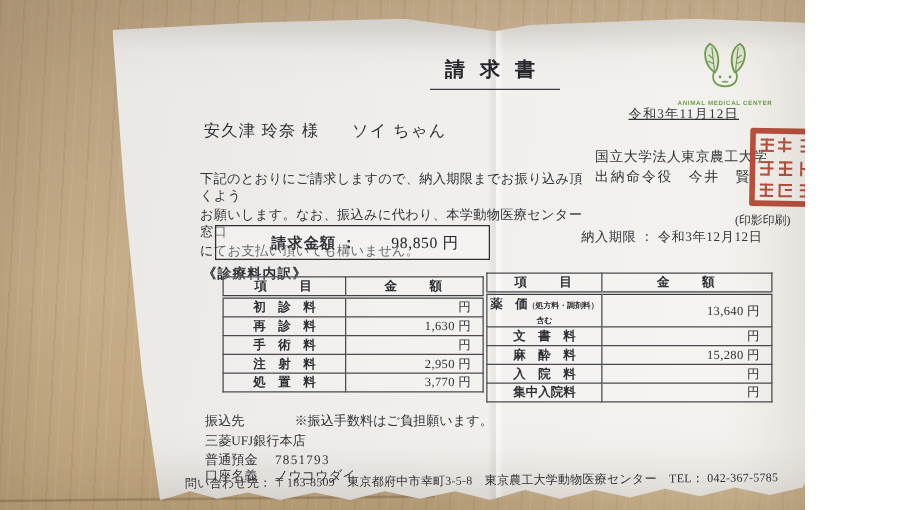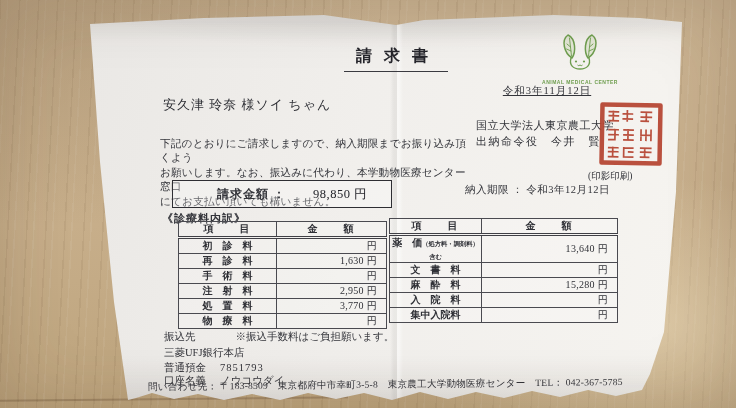--- a/index.html
+++ b/index.html
@@ -1,19 +1,19 @@
 <!DOCTYPE html>
 <html><head>
 <meta charset="utf-8">
 <style>
   * { margin:0; padding:0; box-sizing:border-box; }
   body { width:736px; height:408px; overflow:hidden; font-family:"Liberation Serif","DejaVu Serif",serif; }
 
   .scene{
-    position:relative; width:736px; height:408px; overflow:hidden;
+    position:relative; width:644px; height:408px; overflow:hidden;
     background:
       radial-gradient(ellipse 420px 240px at 88% 80%, rgba(240,224,192,0.55), rgba(240,224,192,0) 62%),
       radial-gradient(ellipse 520px 300px at 6% 8%, rgba(118,92,60,0.22), rgba(118,92,60,0) 65%),
       repeating-linear-gradient(93deg, rgba(110,84,54,0.10) 0 1.5px, rgba(0,0,0,0) 1.5px 7px, rgba(255,255,255,0.06) 7px 8.5px, rgba(0,0,0,0) 8.5px 19px),
       linear-gradient(180deg, #c9b291 0%, #c7ae8a 55%, #bda47d 100%);
   }
   .scene::after{ content:""; position:absolute; inset:0; pointer-events:none;
     box-shadow: inset 0 0 70px rgba(60,40,20,0.18); }
   .wood-seam{ position:absolute; left:0; top:398px; width:348px; height:2px;
     background:rgba(88,64,40,0.28); transform:rotate(-0.6deg); }
@@ -41,21 +41,21 @@
   .doc-title{ left:260px; top:34px; font-size:16px; font-weight:700; letter-spacing:12px;
     color:#26262c; border-bottom:1.6px solid #3a3a40; padding:0 8px 4px 12px; }
 
   .logo{ left:450px; top:20px; width:92px; text-align:center; }
   .logo .caption{ font-size:5px; letter-spacing:0.5px; color:#6f9e4f; font-weight:700;
     font-family:"Liberation Sans","DejaVu Sans",sans-serif; margin-top:1px; }
 
   .issue-date{ left:400px; top:72px; width:126px; font-size:10.5px; text-align:center; letter-spacing:1px;text-decoration:underline; }
 
   .addressee{ left:79px; top:84px; font-size:13px; letter-spacing:1px; color:#2e2f35; }
-  .addressee .pet{ }
+  .addressee .pet{ margin-left:26px; }
 
   .issuer-org{ left:392px; top:106px; font-size:11px; letter-spacing:0.5px; }
   .issuer-officer{ left:392px; top:122px; font-size:11px; letter-spacing:1.5px; }
 
   .seal{ left:515px; top:90px; width:64px; height:64px; opacity:0.92; transform:rotate(1deg); }
   .seal-note{ left:504px; top:158px; font-size:9.5px; }
   .due-line{ left:381px; top:171px; font-size:10.5px; letter-spacing:0.5px; }
 
   .body-text{ left:76px; top:125px; width:308px; font-size:10.6px; line-height:14.4px; letter-spacing:0.2px; }
 
@@ -184,24 +184,20 @@
           <td class="amt">円</td>
           </tr>
         <tr>
           <td class="lbl">注　射　料</td>
           <td class="amt">2,950 円</td>
           </tr>
         <tr>
           <td class="lbl">処　置　料</td>
           <td class="amt">3,770 円</td>
           </tr>
-        <tr>
-          <td class="lbl">物　療　料</td>
-          <td class="amt">円</td>
-          </tr>
       </tbody>
     </table>
 
     <table class="fee tbl-right">
       <colgroup>
           <col class="c1">
           <col class="c2">
         </colgroup>
       <thead>
         <tr>

